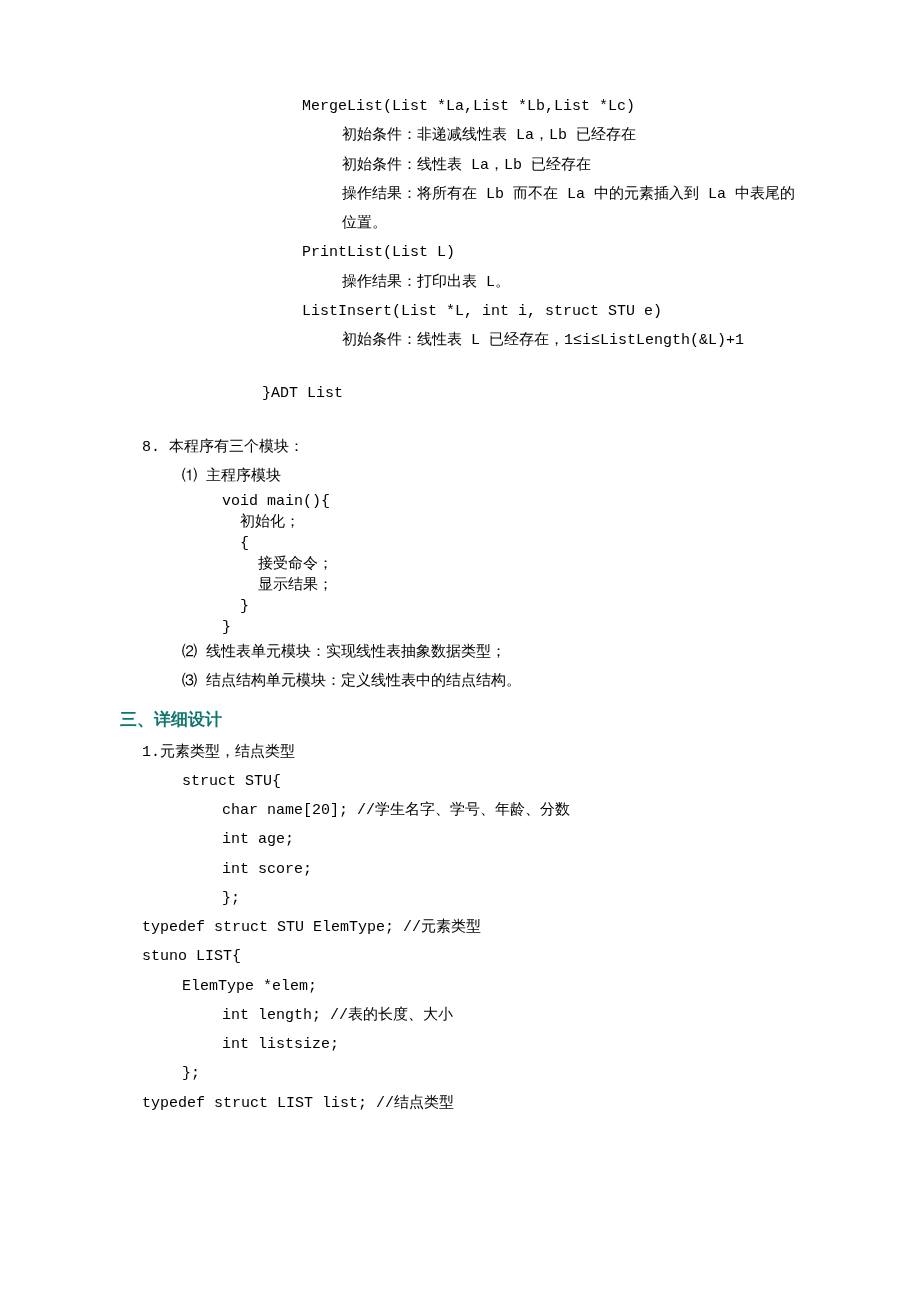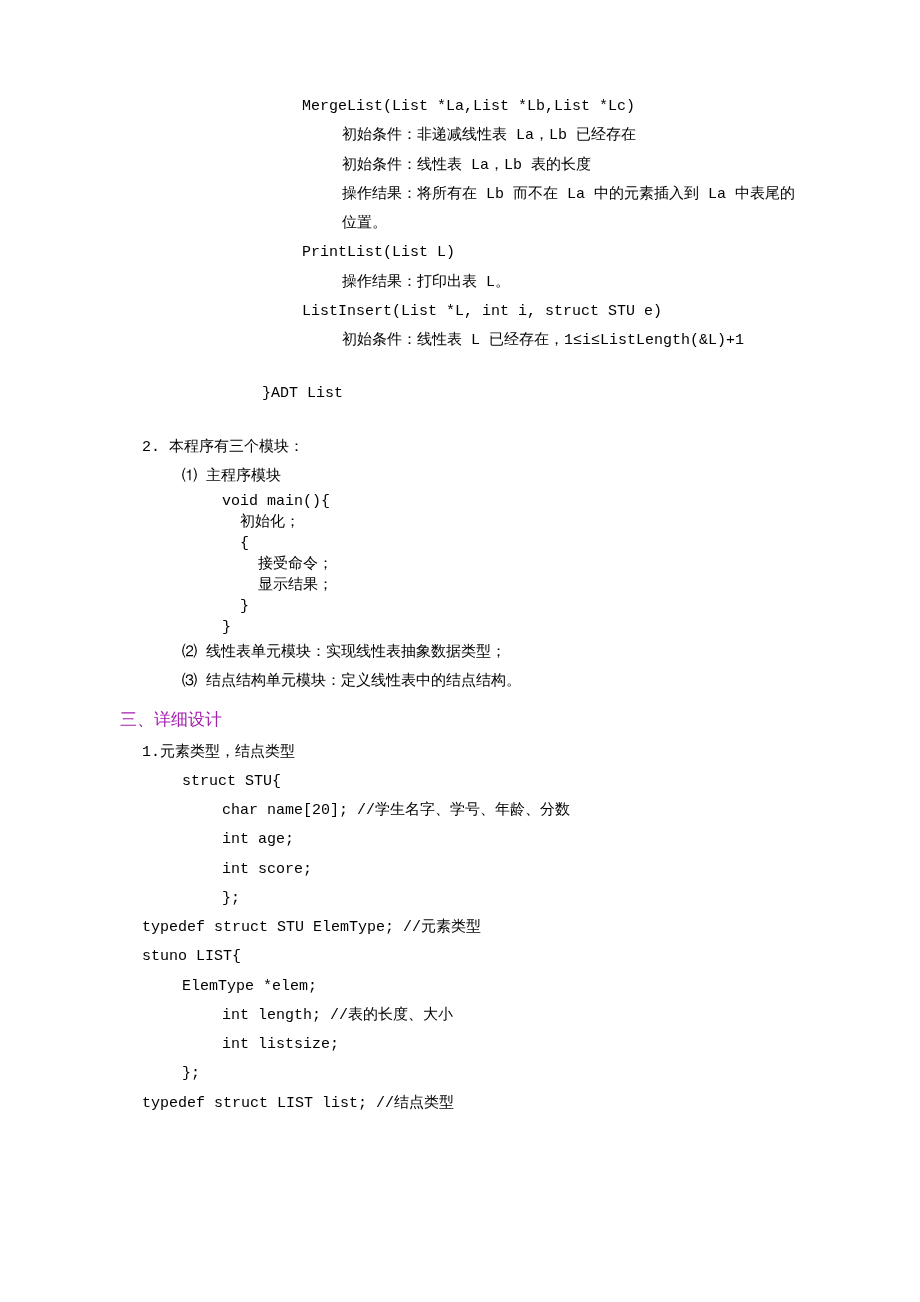--- a/index.html
+++ b/index.html
@@ -26,51 +26,51 @@
   .ind4 { padding-left: 160px; }
   .ind5 { padding-left: 200px; }
   .blk {
     white-space: pre;
   }
   .tight {
     line-height: 1.4;
   }
   .heading {
     font-family: "SimHei", "Microsoft YaHei", sans-serif;
-    font-weight: normal;
-    color: #a21caf;
+    font-weight: bold;
+    color: #0f766e;
     font-size: 17px;
     margin-top: 6px;
     margin-bottom: 2px;
   }
   .spacer {
     height: 24px;
   }
 </style>
 </head>
 <body>
 
 <div class="page">
 
   <div class="mono ind4">MergeList(List *La,List *Lb,List *Lc)</div>
   <div class="mono ind5">初始条件：非递减线性表 La，Lb 已经存在</div>
-  <div class="mono ind5">初始条件：线性表 La，Lb 表的长度</div>
+  <div class="mono ind5">初始条件：线性表 La，Lb 已经存在</div>
   <div class="mono ind5">操作结果：将所有在 Lb 而不在 La 中的元素插入到 La 中表尾的位置。</div>
   <div class="mono ind4">PrintList(List L)</div>
   <div class="mono ind5">操作结果：打印出表 L。</div>
   <div class="mono ind4">ListInsert(List *L, int i, struct STU e)</div>
   <div class="mono ind5">初始条件：线性表 L 已经存在，1≤i≤ListLength(&amp;L)+1</div>
 
   <div class="spacer"></div>
 
   <div class="mono ind3">}ADT List</div>
 
   <div class="spacer"></div>
 
-  <div class="mono ind0">2. 本程序有三个模块：</div>
+  <div class="mono ind0">8. 本程序有三个模块：</div>
   <div class="mono ind1">⑴ 主程序模块</div>
   <div class="mono ind2 blk tight">void main(){
   初始化；
   {
     接受命令；
     显示结果；
   }
 }</div>
   <div class="mono ind1">⑵ 线性表单元模块：实现线性表抽象数据类型；</div>
   <div class="mono ind1">⑶ 结点结构单元模块：定义线性表中的结点结构。</div>

